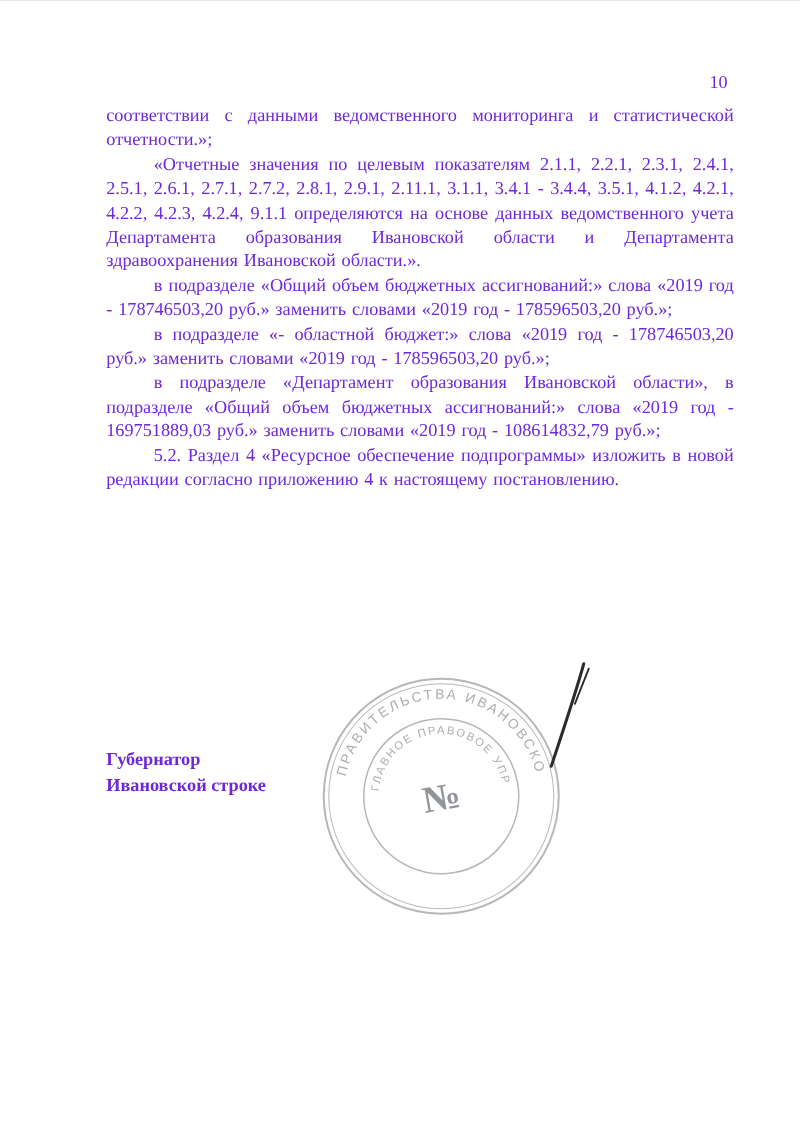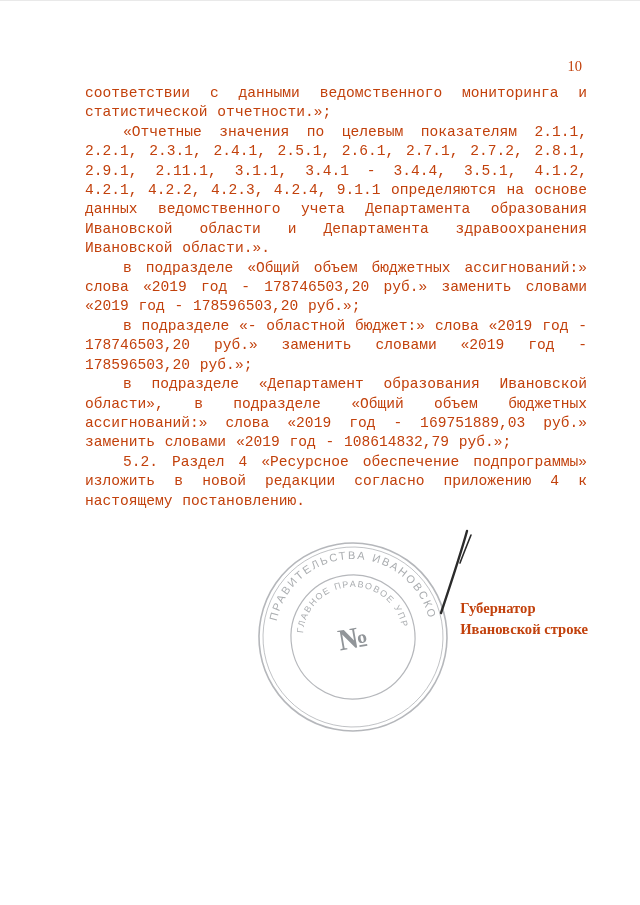--- a/index.html
+++ b/index.html
@@ -2,21 +2,21 @@
 <html><head>
 <meta charset="utf-8">
 <style>
   html, body { margin: 0; padding: 0; background: #ffffff; }
   .page {
     position: relative;
     width: 640px;
     height: 905px;
     background: #ffffff;
     font-family: "Liberation Serif", "DejaVu Serif", serif;
-    color: #c2410c;
+    color: #6d28d9;
     overflow: hidden;
   }
   .scan-edge-top {
     position: absolute; top: 0; left: 0; right: 0; height: 1px;
     background: #e9e9e9;
   }
   .page-number {
     position: absolute;
     top: 58px;
     right: 58px;
@@ -24,34 +24,33 @@
   }
   .content {
     position: absolute;
     top: 84px;
     left: 85px;
     width: 502px;
     font-size: 14.6px;
     line-height: 1.33;
     text-align: justify;
   }
-  .content p { margin: 0; word-spacing: 1px; font-family: Liberation Mono, monospace; }
+  .content p { margin: 0; word-spacing: 1px; }
   .content p.indent { text-indent: 38px; }
   .signature-block {
     position: absolute;
     top: 598px;
     left: 85px;
     width: 503px;
     display: flex;
     justify-content: space-between;
     align-items: flex-end;
     font-size: 14.6px;
     font-weight: bold;
     line-height: 1.45;
-    flex-direction: column;
   }
   .signature-name { white-space: nowrap; }
   .stamp-wrap {
     position: absolute;
     top: 532px;
     left: 248px;
     width: 210px;
     height: 210px;
     transform: rotate(-10deg);
     pointer-events: none;

